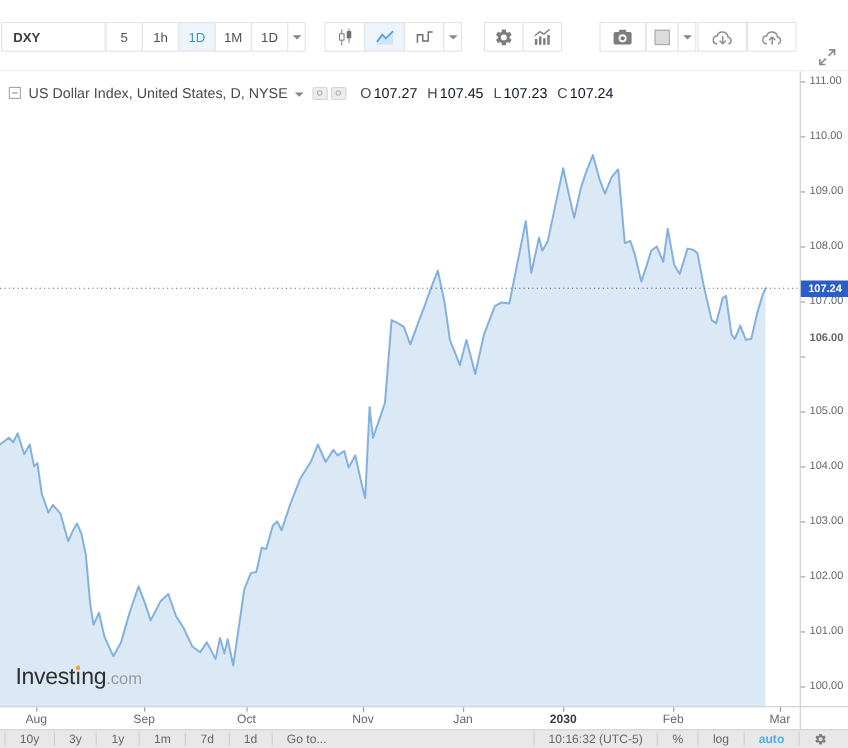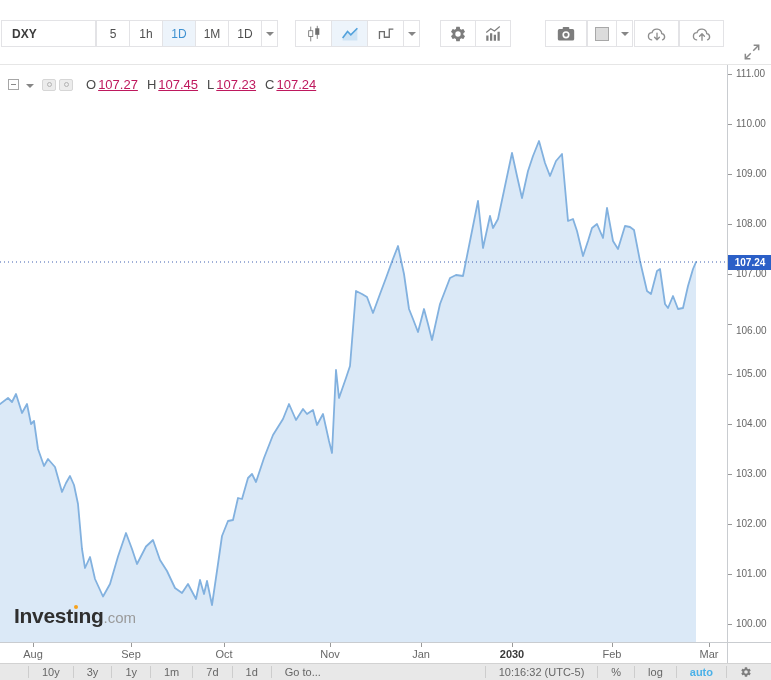--- a/index.html
+++ b/index.html
@@ -39,30 +39,30 @@
   .collapse-box{width:11px;height:11px;border:1px solid #a6a6a6;display:flex;align-items:center;justify-content:center;margin-right:7px;box-sizing:border-box;}
   .collapse-box i{display:block;width:5px;height:1px;background:#8a8a8a;}
   .legend .title{margin-right:6px;}
   .legend .lcaret{margin:2px 8px 0 0;}
   .mini-ic{width:14px;height:12px;background:#ececec;border:1px solid #d6d6d6;border-radius:2px;
        margin-right:3px;display:flex;align-items:center;justify-content:center;box-sizing:border-box;}
   .mini-ic i{display:block;width:5px;height:5px;border:1px solid #b3b3b3;border-radius:50%;box-sizing:border-box;}
   .ohlc{display:flex;margin-left:10px;}
   .ohlc .pair{margin-right:9px;display:flex;}
   .ohlc .k{color:#4a4a4a;margin-right:2px;}
-  .ohlc .v{color:#be185d;text-decoration:underline;}
+  .ohlc .v{color:#0f172a;}
   
   .watermark{position:absolute;left:14px;top:539px;z-index:2;user-select:none;}
-  .wm-brand{font-size:21px;font-weight:bold;color:#2f2f2f;letter-spacing:-0.3px;}
+  .wm-brand{font-size:21px;font-weight:normal;color:#2f2f2f;letter-spacing:-0.3px;}
   .wm-i{position:relative;}
   .wm-dot{position:absolute;left:1px;top:1px;width:4px;height:4px;border-radius:50%;background:#f6a21d;}
   .wm-suffix{font-size:15px;color:#9a9a9a;font-weight:normal;}
   
   .bottom-bar{position:absolute;left:0;top:663px;width:771px;height:17px;background:#e8e8e8;
-       border-top:1px solid #d2d2d2;box-sizing:border-box;display:flex;align-items:flex-start;font-size:11px;color:#666;padding-left:24px;}
+       border-top:1px solid #d2d2d2;box-sizing:border-box;display:flex;align-items:flex-start;font-size:11px;color:#666;}
   .bb-left{display:flex;height:100%;align-items:center;margin-left:4px;}
   .bb-item{padding:0 13px;border-left:1px solid #cdcdcd;height:12px;line-height:12px;cursor:pointer;}
   .bb-right{display:flex;height:100%;align-items:center;margin-left:auto;margin-right:6px;}
   .bb-auto{color:#4bb1e8;font-weight:bold;}
   svg{display:block;}
 </style>
 </head>
 <body>
 
 <div class="abs" style="left:0;top:0;width:771px;height:32px;">
@@ -197,20 +197,21 @@
     <svg id="chart-svg" width="727" height="577" viewBox="0 0 727 577">
       <path id="area-path" fill="#dbe9f7" d="M0,339.0 L8,333.0 L12,337.0 L16,329.0 L22,348.0 L27,339.0 L31,359.0 L34,356.0 L38,384.0 L44,401.0 L48,394.0 L55,402.0 L62,427.0 L66,418.0 L70,411.0 L74,420.0 L78,439.0 L82,484.0 L85,503.0 L90,492.0 L95,514.0 L103,531.5 L110,519.0 L118,491.5 L126,468.0 L132,484.0 L137,499.0 L146,481.5 L153,475.0 L160,495.0 L167,506.0 L175,523.0 L182,528.0 L188,519.0 L196,534.0 L200,515.0 L204,529.0 L207,516.0 L212,540.0 L218,499.0 L222,471.0 L228,456.0 L233,455.0 L238,433.0 L242,434.0 L248,413.0 L252,409.0 L256,417.0 L264,393.0 L273,370.0 L283,354.0 L289,339.0 L296,355.0 L303,344.0 L307,349.0 L313,345.0 L317,360.0 L323,349.0 L329,376.0 L332,388.0 L336,305.0 L339,333.0 L346,313.0 L350,301.0 L356,226.0 L362,229.0 L367,232.0 L373,248.0 L380,229.0 L386,213.0 L392,196.5 L398,181.0 L404,209.0 L409,244.0 L413,254.0 L418,267.0 L424,244.0 L428,259.0 L432,275.0 L440,239.0 L450,213.0 L456,210.0 L463,211.0 L470,176.0 L478,136.0 L483,183.0 L490,151.0 L493,163.0 L498,154.0 L505,121.0 L512,88.0 L517,111.0 L522,133.0 L528,106.0 L533,91.0 L539,76.0 L545,98.0 L550,111.0 L556,96.0 L562,89.0 L568,156.0 L573,154.0 L577,166.0 L583,191.0 L588,176.0 L592,163.0 L597,159.0 L603,173.0 L607,143.0 L613,176.0 L618,184.0 L625,161.0 L630,162.0 L634,165.0 L640,196.0 L647,226.0 L651,229.0 L657,206.0 L660,204.0 L665,239.0 L668,243.0 L673,231.0 L678,244.0 L683,243.0 L688,221.0 L693,204.0 L696,197.0 L696,577 L0,577 Z"></path>
       <path id="line-path" fill="none" stroke="#82b1df" stroke-width="1.8" stroke-linejoin="round" stroke-linecap="round" d="M0,339.0 L8,333.0 L12,337.0 L16,329.0 L22,348.0 L27,339.0 L31,359.0 L34,356.0 L38,384.0 L44,401.0 L48,394.0 L55,402.0 L62,427.0 L66,418.0 L70,411.0 L74,420.0 L78,439.0 L82,484.0 L85,503.0 L90,492.0 L95,514.0 L103,531.5 L110,519.0 L118,491.5 L126,468.0 L132,484.0 L137,499.0 L146,481.5 L153,475.0 L160,495.0 L167,506.0 L175,523.0 L182,528.0 L188,519.0 L196,534.0 L200,515.0 L204,529.0 L207,516.0 L212,540.0 L218,499.0 L222,471.0 L228,456.0 L233,455.0 L238,433.0 L242,434.0 L248,413.0 L252,409.0 L256,417.0 L264,393.0 L273,370.0 L283,354.0 L289,339.0 L296,355.0 L303,344.0 L307,349.0 L313,345.0 L317,360.0 L323,349.0 L329,376.0 L332,388.0 L336,305.0 L339,333.0 L346,313.0 L350,301.0 L356,226.0 L362,229.0 L367,232.0 L373,248.0 L380,229.0 L386,213.0 L392,196.5 L398,181.0 L404,209.0 L409,244.0 L413,254.0 L418,267.0 L424,244.0 L428,259.0 L432,275.0 L440,239.0 L450,213.0 L456,210.0 L463,211.0 L470,176.0 L478,136.0 L483,183.0 L490,151.0 L493,163.0 L498,154.0 L505,121.0 L512,88.0 L517,111.0 L522,133.0 L528,106.0 L533,91.0 L539,76.0 L545,98.0 L550,111.0 L556,96.0 L562,89.0 L568,156.0 L573,154.0 L577,166.0 L583,191.0 L588,176.0 L592,163.0 L597,159.0 L603,173.0 L607,143.0 L613,176.0 L618,184.0 L625,161.0 L630,162.0 L634,165.0 L640,196.0 L647,226.0 L651,229.0 L657,206.0 L660,204.0 L665,239.0 L668,243.0 L673,231.0 L678,244.0 L683,243.0 L688,221.0 L693,204.0 L696,197.0"></path>
       <line id="last-price-line" x1="0" x2="727" stroke="#3f5faf" stroke-width="1" stroke-dasharray="1 3" y1="197.00000000000026" y2="197.00000000000026"></line>
     </svg>
 
     <div class="legend">
       <span class="collapse-box">
           <i></i>
         </span>
+      <span class="title">US Dollar Index, United States, D, NYSE</span>
       <span class="caret-icon lcaret"></span>
       <span class="mini-ic">
           <i></i>
         </span>
       <span class="mini-ic">
           <i></i>
         </span>
       <span class="ohlc">
         <span class="pair">
             <span class="k">O</span>
@@ -242,21 +243,21 @@
       <div class="plabel" style="top: 3px;">111.00</div>
       <div class="ptick" style="top: 59px;"></div>
       <div class="plabel" style="top: 53px;">110.00</div>
       <div class="ptick" style="top: 109px;"></div>
       <div class="plabel" style="top: 103px;">109.00</div>
       <div class="ptick" style="top: 159px;"></div>
       <div class="plabel" style="top: 153px;">108.00</div>
       <div class="ptick" style="top: 209px;"></div>
       <div class="plabel" style="top: 203px;">107.00</div>
       <div class="ptick" style="top: 259px;"></div>
-      <div class="plabel" style="top: 260px;">106.00</div>
+      <div class="plabel" style="top: 237px; font-weight: bold;">106.00</div>
       <div class="ptick" style="top: 309px;"></div>
       <div class="plabel" style="top: 303px;">105.00</div>
       <div class="ptick" style="top: 359px;"></div>
       <div class="plabel" style="top: 353px;">104.00</div>
       <div class="ptick" style="top: 409px;"></div>
       <div class="plabel" style="top: 403px;">103.00</div>
       <div class="ptick" style="top: 459px;"></div>
       <div class="plabel" style="top: 453px;">102.00</div>
       <div class="ptick" style="top: 509px;"></div>
       <div class="plabel" style="top: 503px;">101.00</div>

